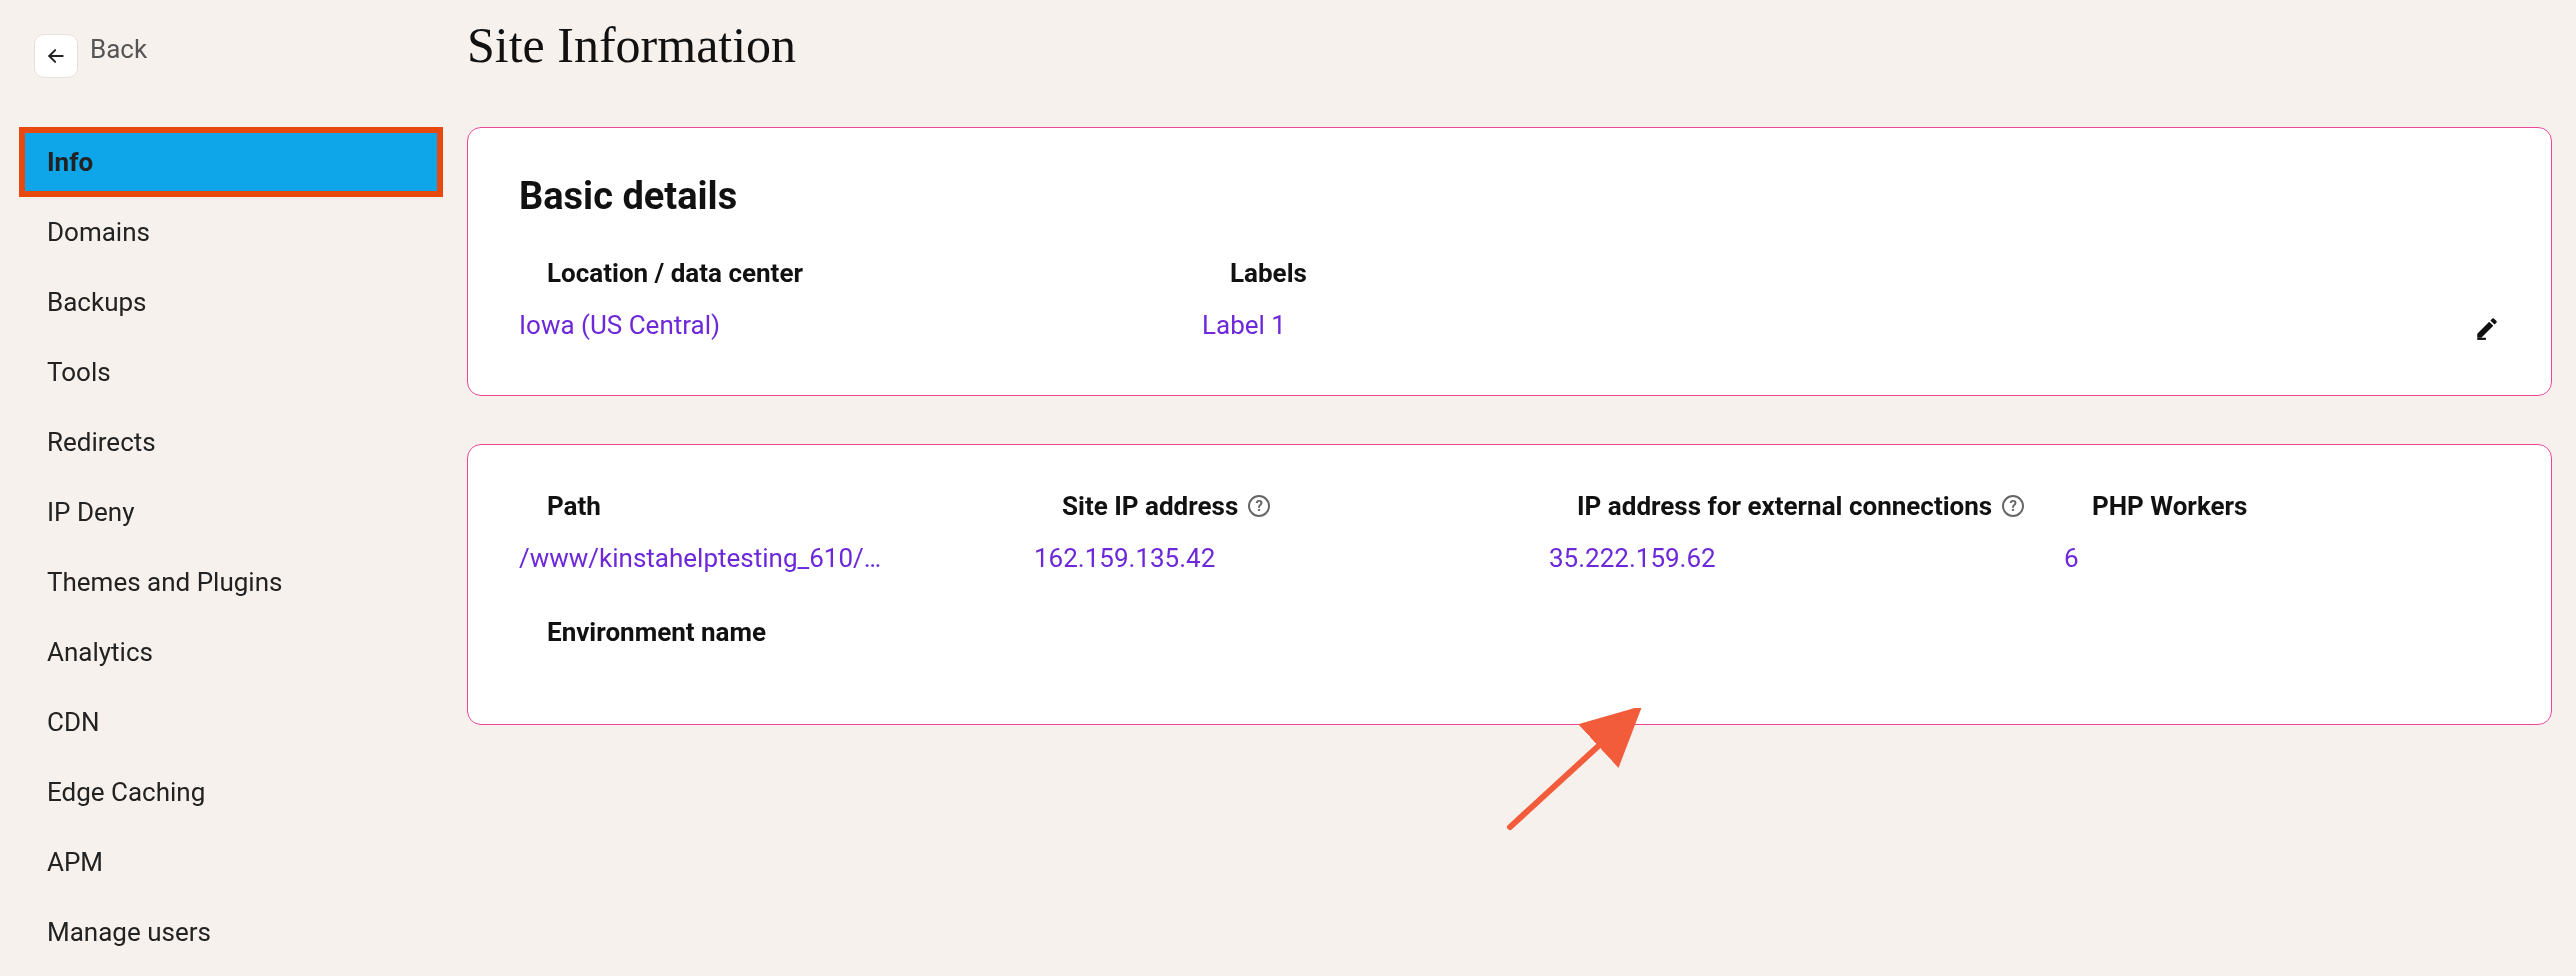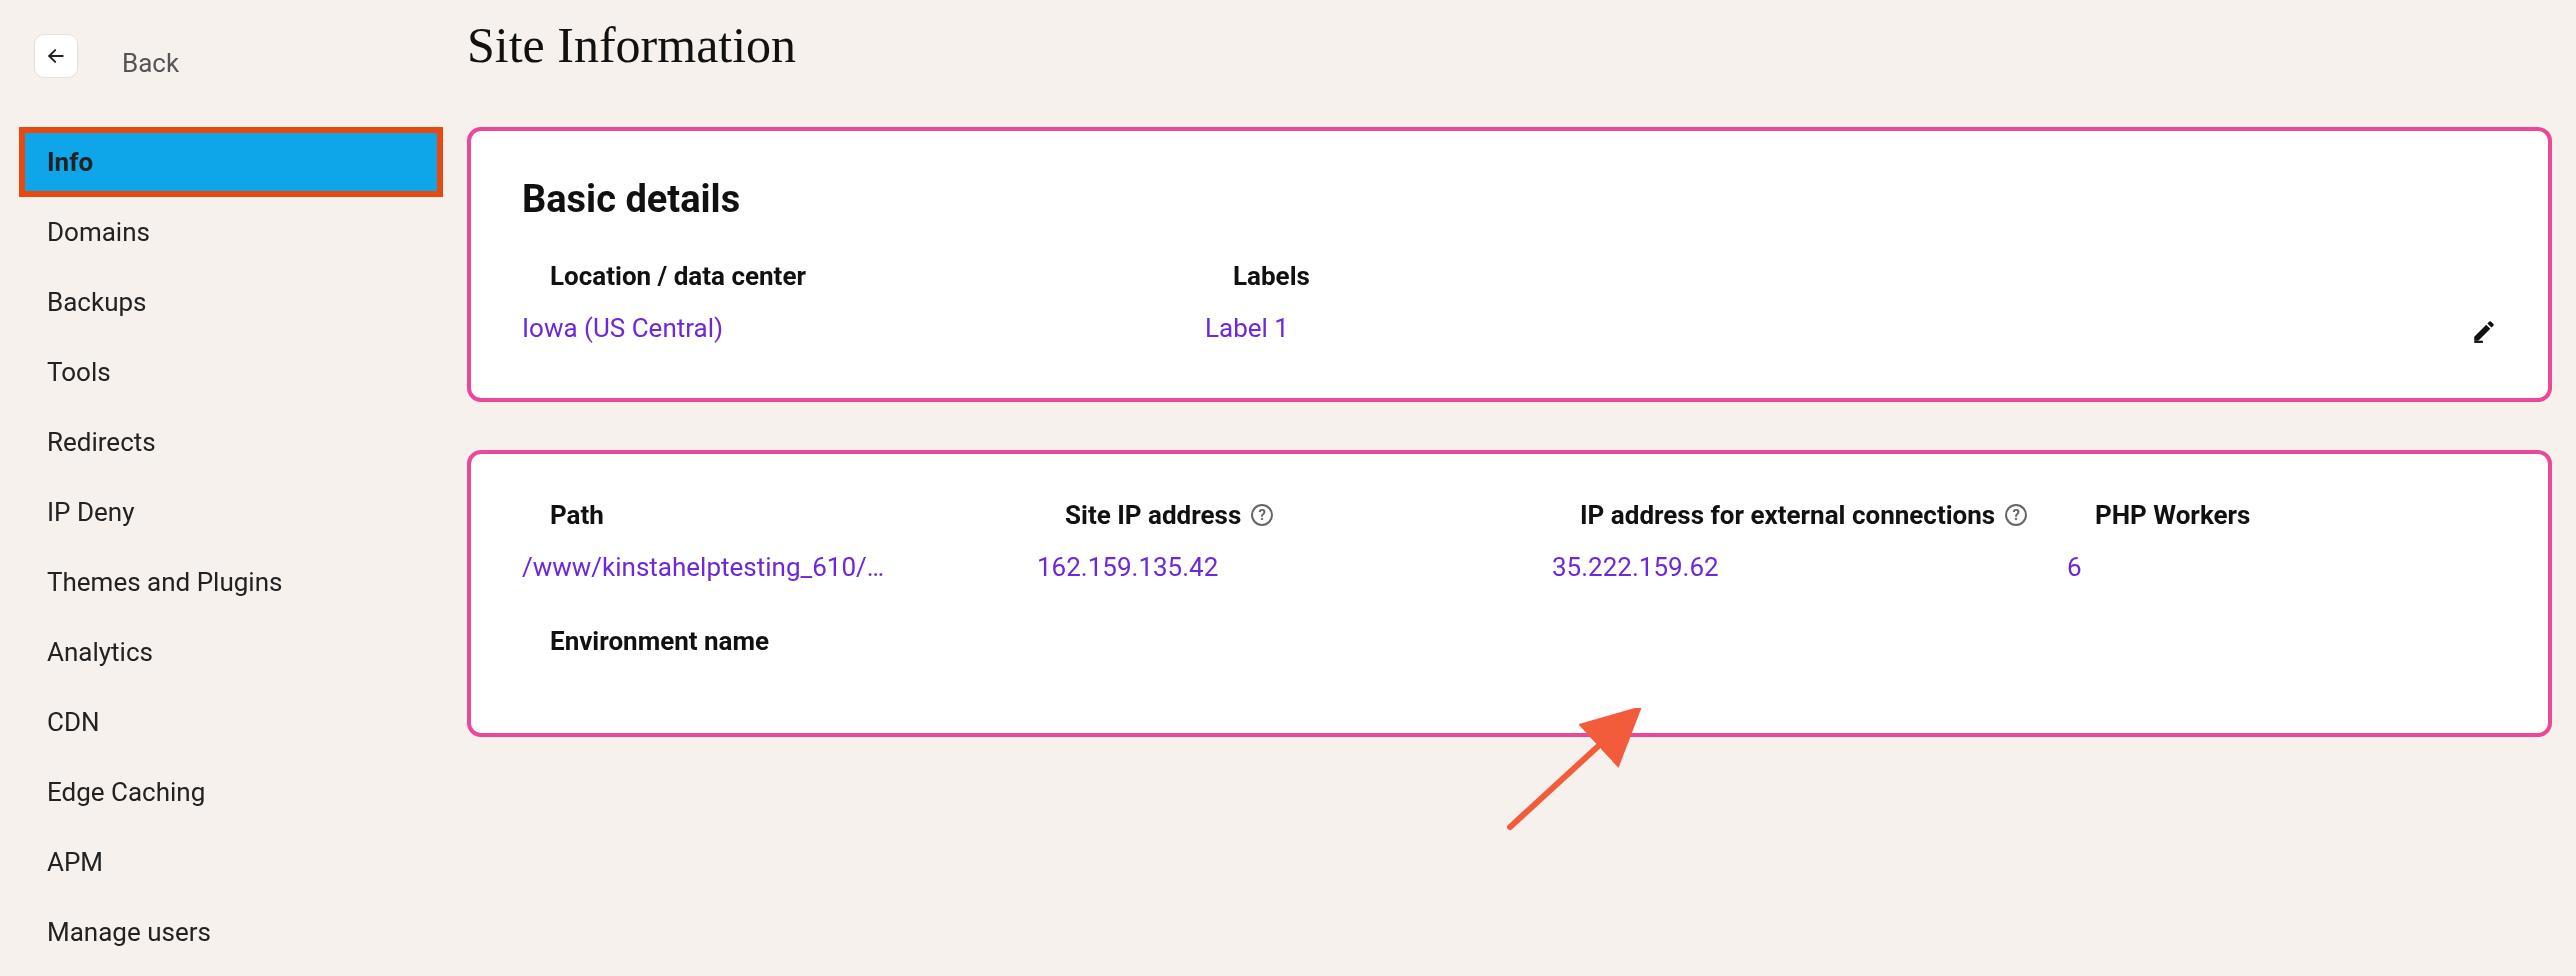--- a/index.html
+++ b/index.html
@@ -10,22 +10,22 @@
     color: #1a1a1a;
     overflow: hidden;
   }
 
   
   .back-row {
     position: absolute;
     left: 34px;
     top: 34px;
     display: flex;
-    align-items: flex-end;
-    gap: 44px;
+    align-items: flex-start;
+    gap: 12px;
   }
   .back-btn {
     width: 44px; height: 44px;
     border: 1px solid #e6e0db;
     background: #fff;
     border-radius: 10px;
     display: flex; align-items: center; justify-content: center;
     cursor: pointer;
   }
   .back-label {
@@ -73,21 +73,21 @@
     top: 127px;
     right: 24px;
     display: flex;
     flex-direction: column;
     gap: 48px;
   }
 
   .card {
     background: #fff;
     border-radius: 14px;
-    border: 4px solid #ec4899;
+    border: 1px solid #ec4899;
     padding: 46px 51px 55px 51px;
   }
 
   .card-title {
     font-size: 38px;
     font-weight: 700;
     color: #111;
     margin-bottom: 40px;
   }
 

